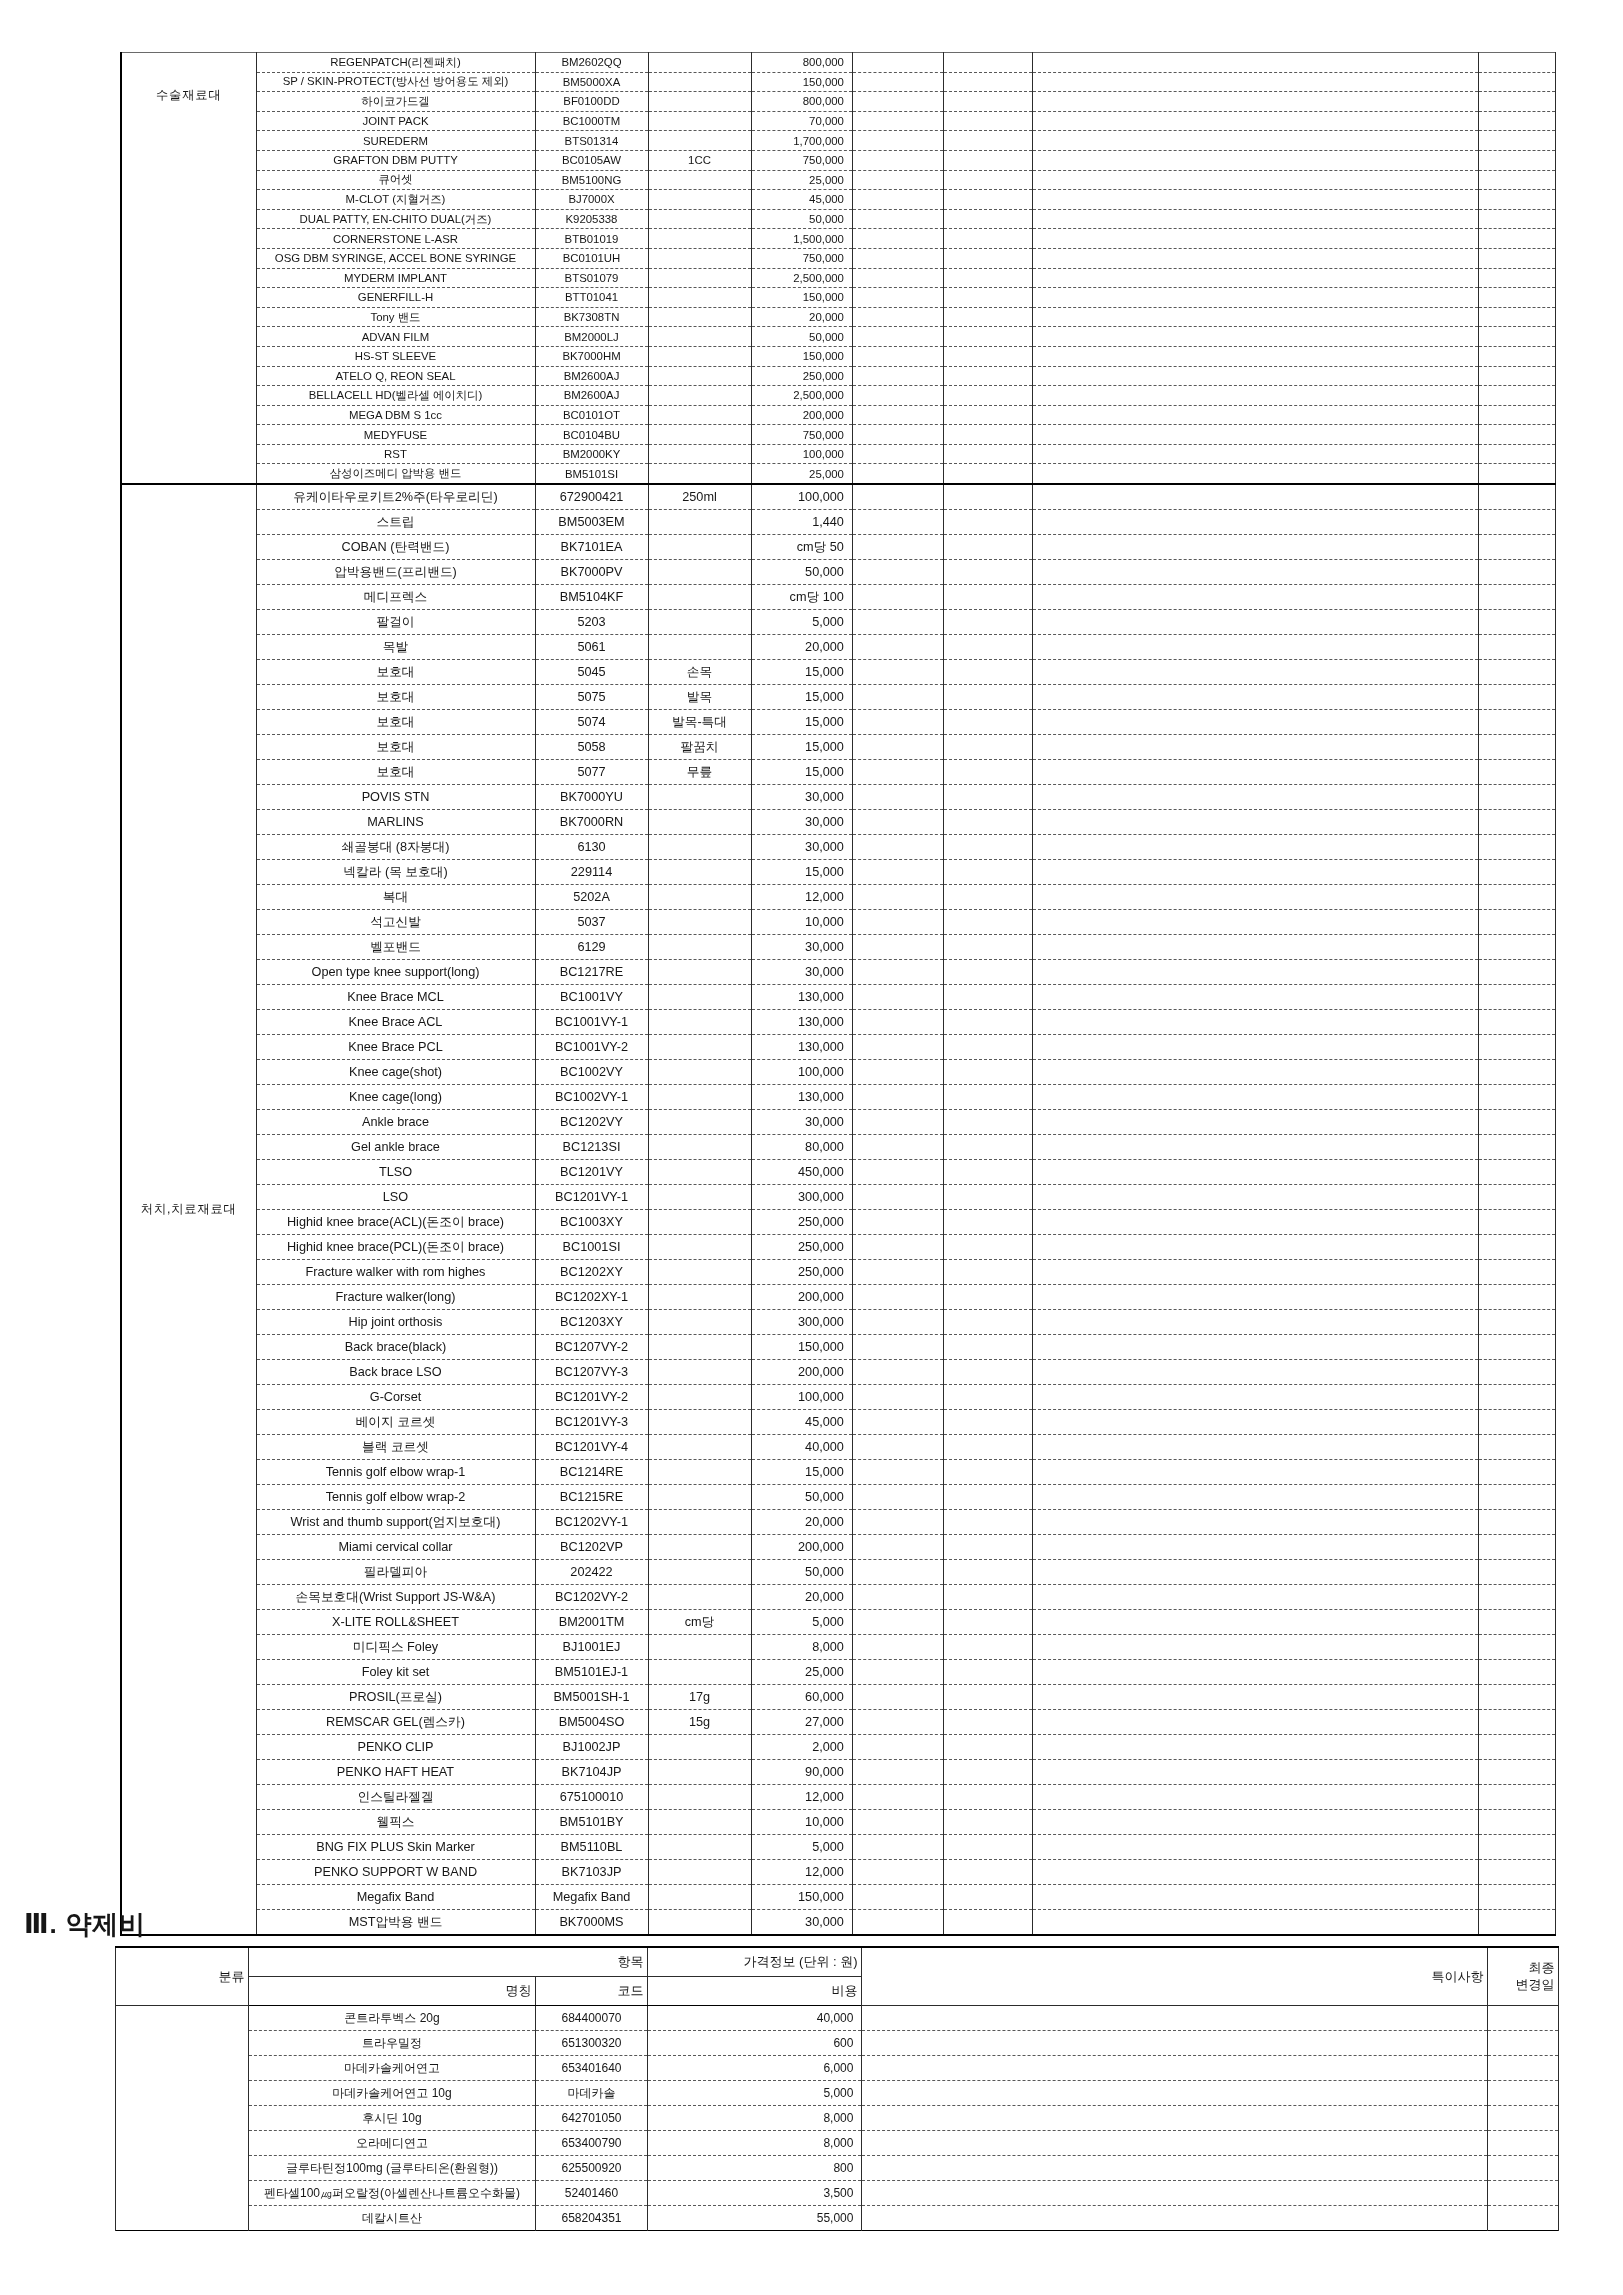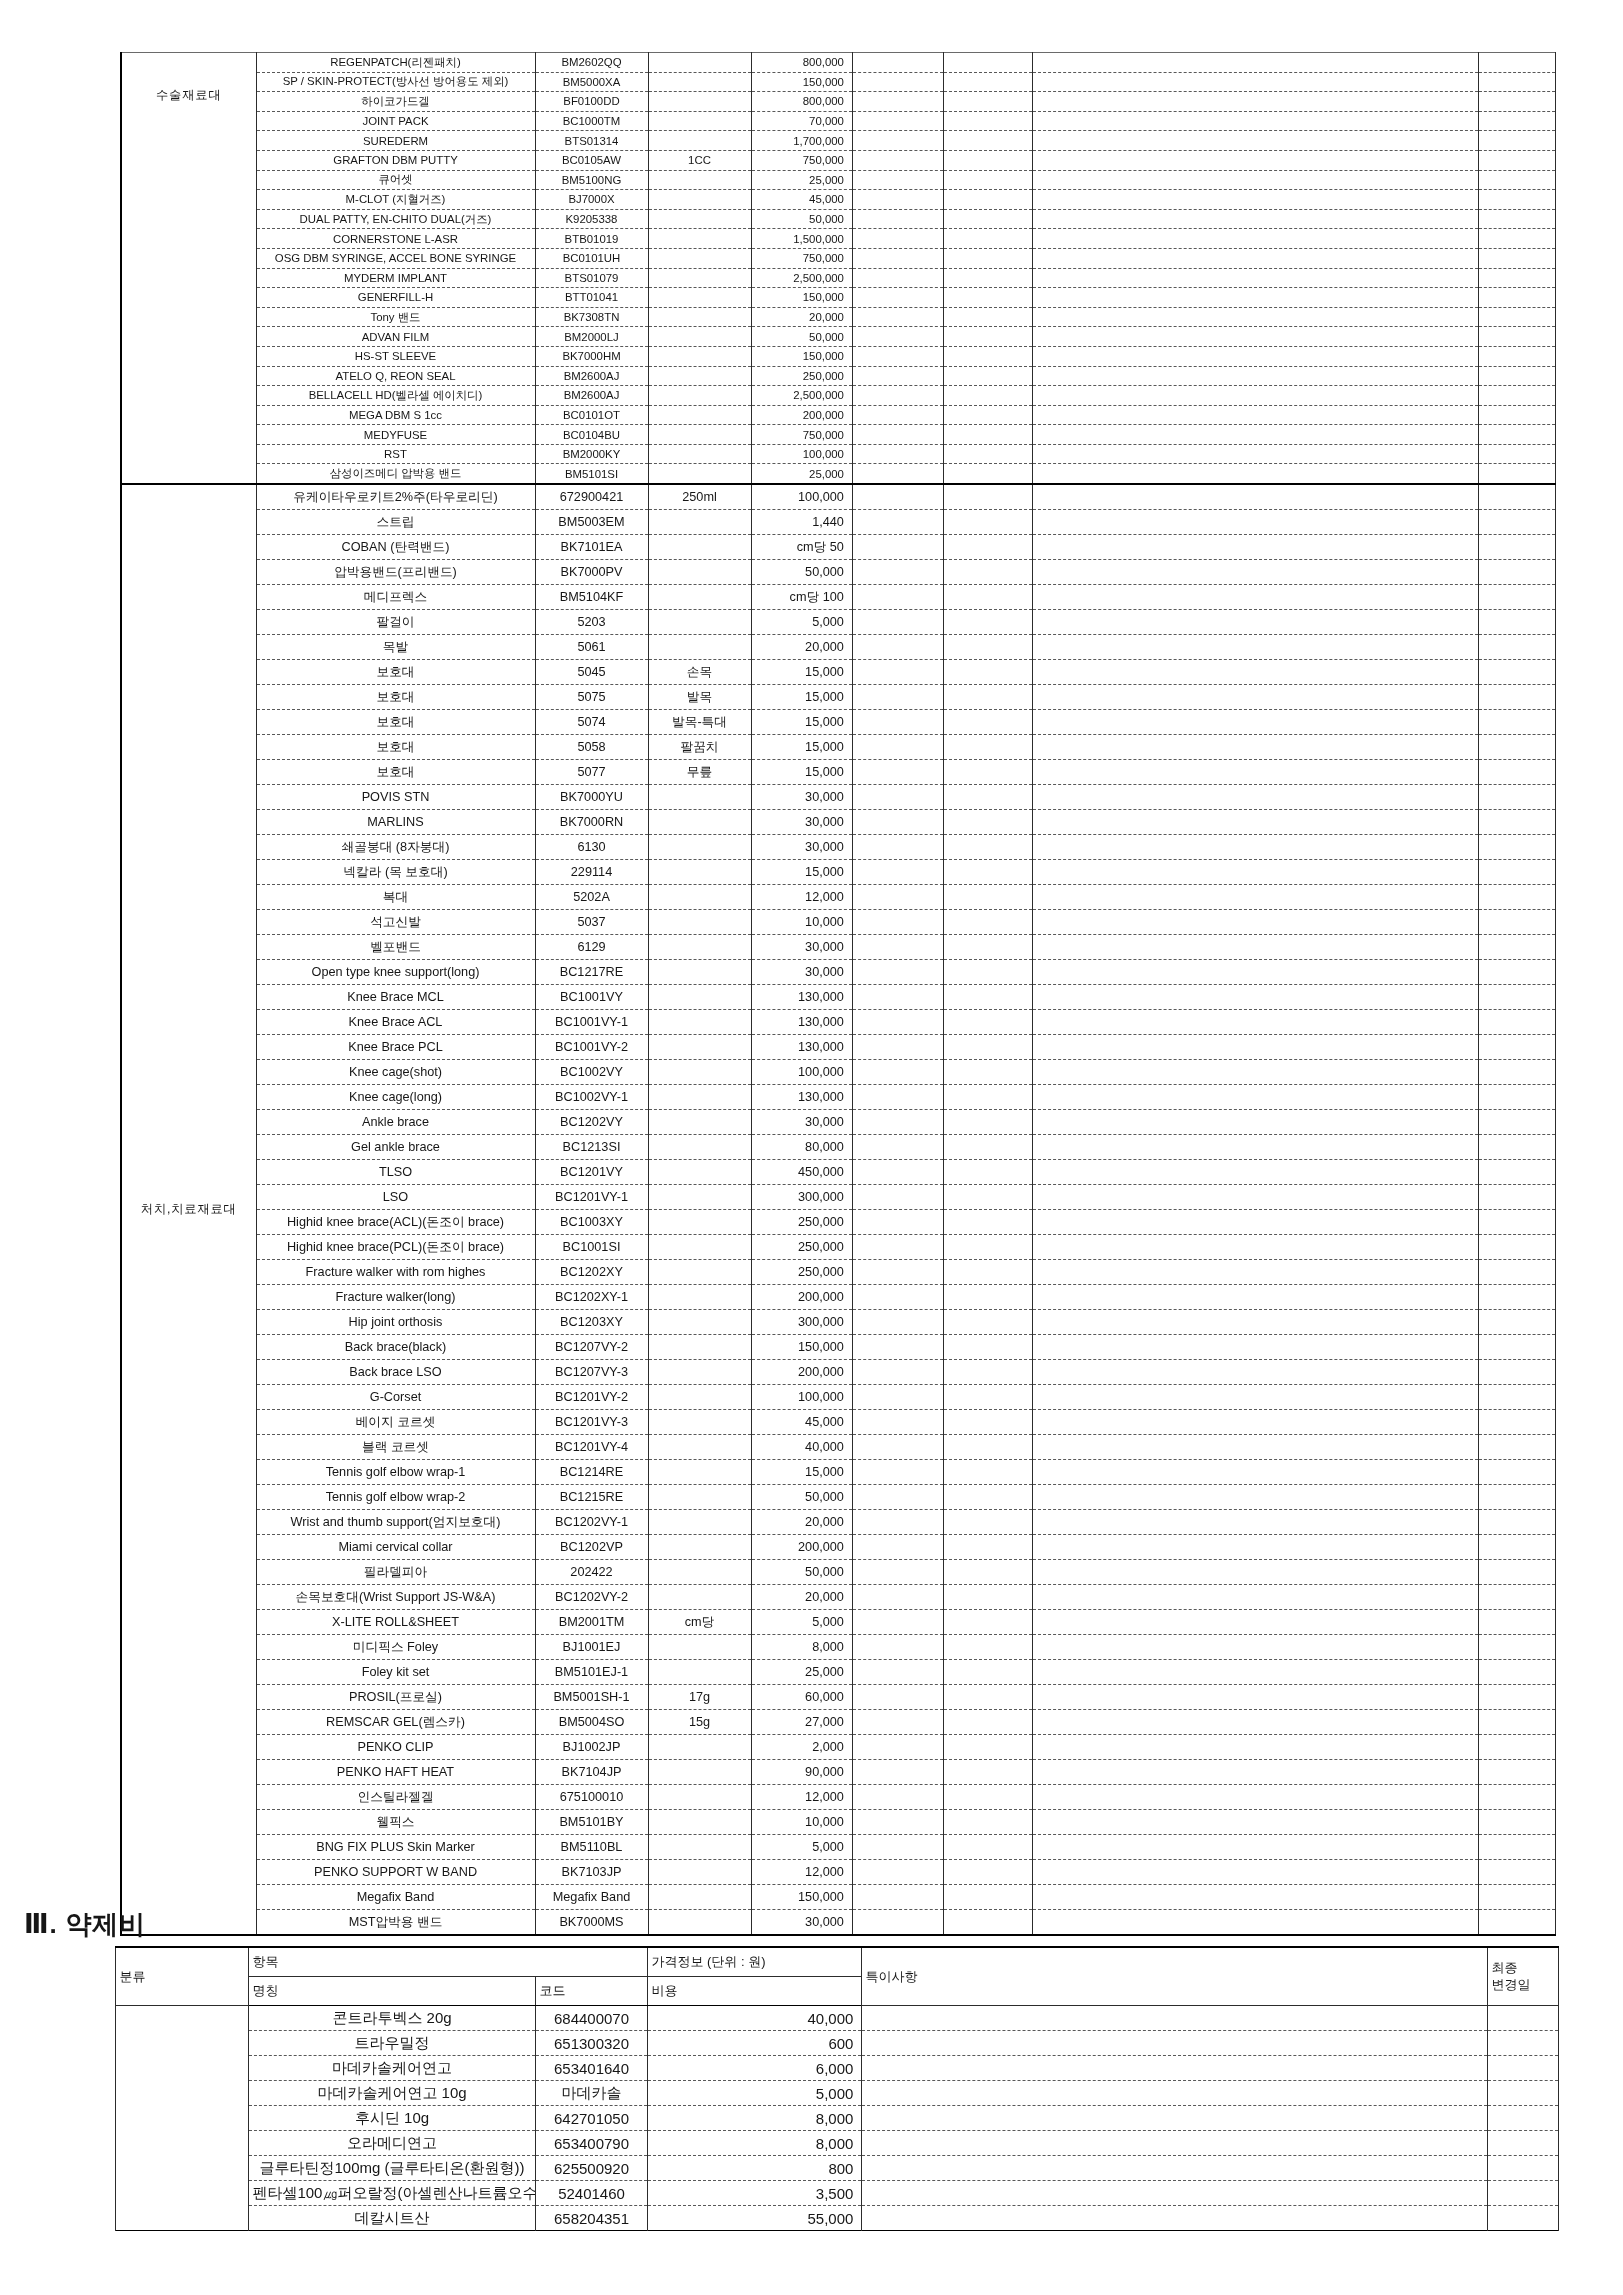--- a/index.html
+++ b/index.html
@@ -28,29 +28,29 @@
   
   .sec-heading{
     position:absolute;left:24px;top:1907px;font-size:26px;font-weight:bold;letter-spacing:0.8px;text-align:right;
   }
   
   .drug{
     position:absolute;left:115px;top:1946px;width:1442px;
     border:1.7px solid #000;border-top-width:2.5px;
   }
   .drug th{
-    font-weight:normal;font-size:13px;text-align:left;vertical-align:middle;
+    font-weight:normal;font-size:13px;text-align:right;vertical-align:middle;
     border:0.8px solid #2c2c2c;height:28px;padding:0 3.4px;margin-left:10px;
   }
   .drug thead tr:last-child th{border-bottom:1.7px solid #000;border-radius:8px;}
   .drug th.hdr-span{border-bottom:0.8px solid #2c2c2c;}
   .drug td{
     border-left:0.8px solid #2c2c2c;border-right:0.8px solid #2c2c2c;
     border-top:0.8px dashed #585858;border-bottom:0.8px dashed #585858;
-    height:24px;font-size:15px;text-align:center;vertical-align:middle;
+    height:24px;font-size:12px;text-align:center;vertical-align:middle;
     padding:0 3.4px;overflow:hidden;white-space:nowrap;
   }
   .drug td.c-price{text-align:right;padding-right:7.6px;}
   .prewrap{white-space:pre-line;line-height:1.25;}
 </style>
 </head>
 <body>
 
 <table class="upper">
   <colgroup>

